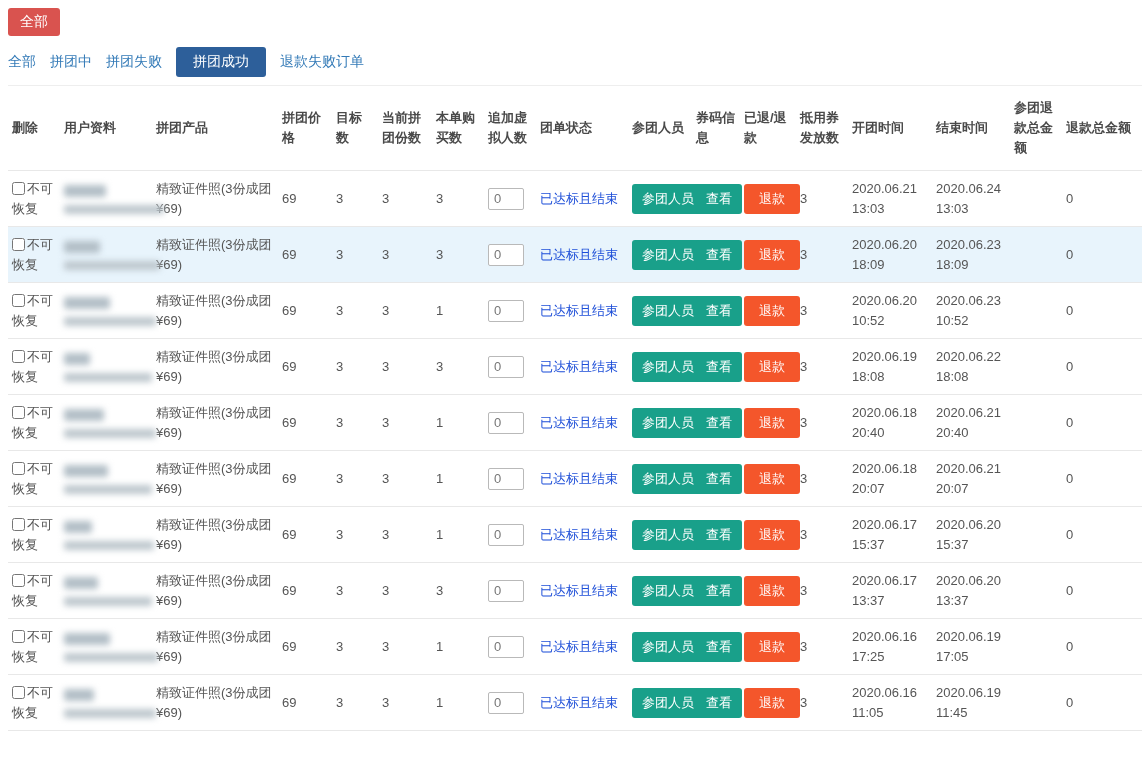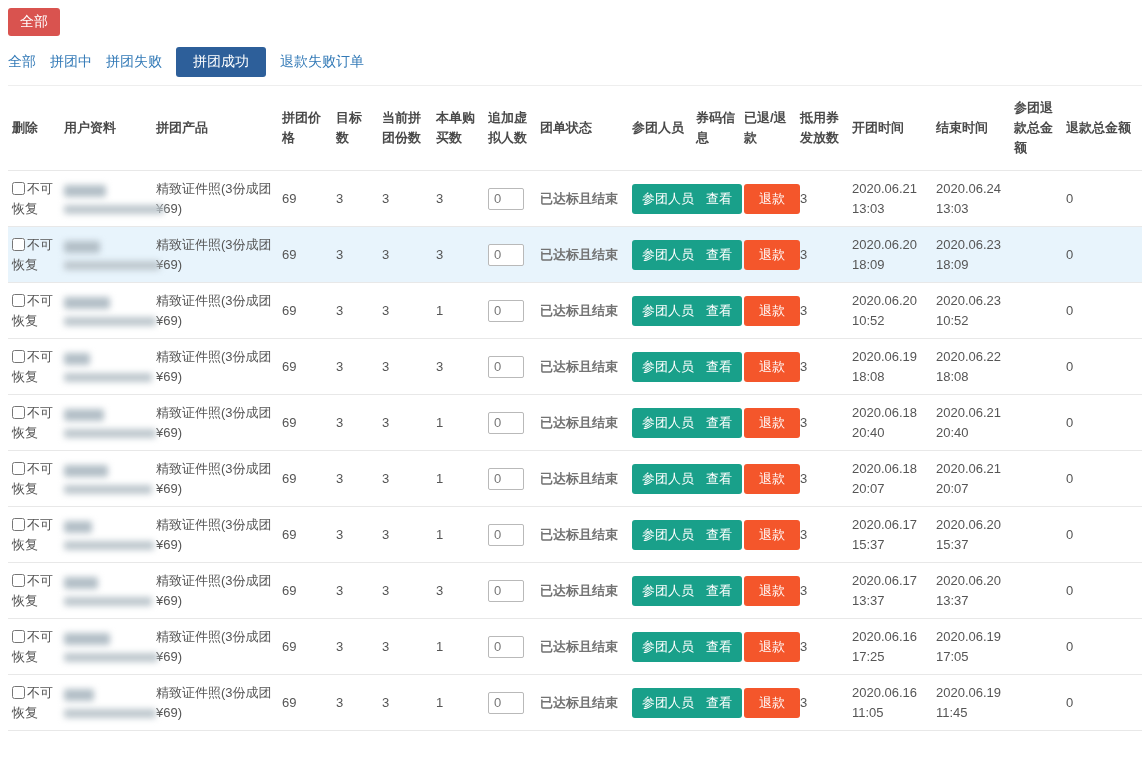--- a/index.html
+++ b/index.html
@@ -16,21 +16,21 @@
   .btn-red { background:#d9534f; color:#fff; padding:5px 12px; border-radius:3px; cursor:pointer; }
   .btn-navy { background:#2d5f9a; color:#fff; padding:6px 17px; border-radius:3px; cursor:pointer; }
   .notice { font-size:14px; color:#333; margin:15px 0 12px; }
 
   
   table { width:1131px; border-collapse:collapse; table-layout:fixed; }
   th { text-align:left; font-weight:700; color:#4a4a4a; font-size:13px; padding:12px 4px;
        border-top:1px solid #eee; border-bottom:1px solid #e8e8e8; line-height:1.55; vertical-align:middle; }
   td { padding:8px 4px; border-bottom:1px solid #e8e8e8; vertical-align:middle; line-height:1.5; color:#555; }
   tr.hl td { background:#e8f4fc; }
-  .status { color:#737373;font-weight:bold; }
+  .status { color:#1d4ed8; }
   .btn-teal { display:inline-block; background:#19a08a; color:#fff; padding:5px 10px; border-radius:3px; cursor:pointer; white-space:nowrap; }
   .btn-orange { display:inline-block; background:#f4562b; color:#fff; padding:5px 15px; border-radius:3px; cursor:pointer; white-space:nowrap; }
   .vinput { width:36px; height:22px; border:1px solid #b9b9b9; border-radius:2px; color:#777;
             padding:1px 5px; font-size:13px; background:#fff; font-family:inherit; }
   .del-cell label { cursor:pointer; color:#555; }
   .del-cell input { vertical-align:-2px; margin:0 2px 0 0; }
   .blob1 { height:12px; background:#b3bfc7; filter:blur(3px); border-radius:2px; margin:2px 0 8px; }
   .blob2 { height:9px; background:#bdc7cd; filter:blur(3px); border-radius:2px; }
 </style>
 </head>

